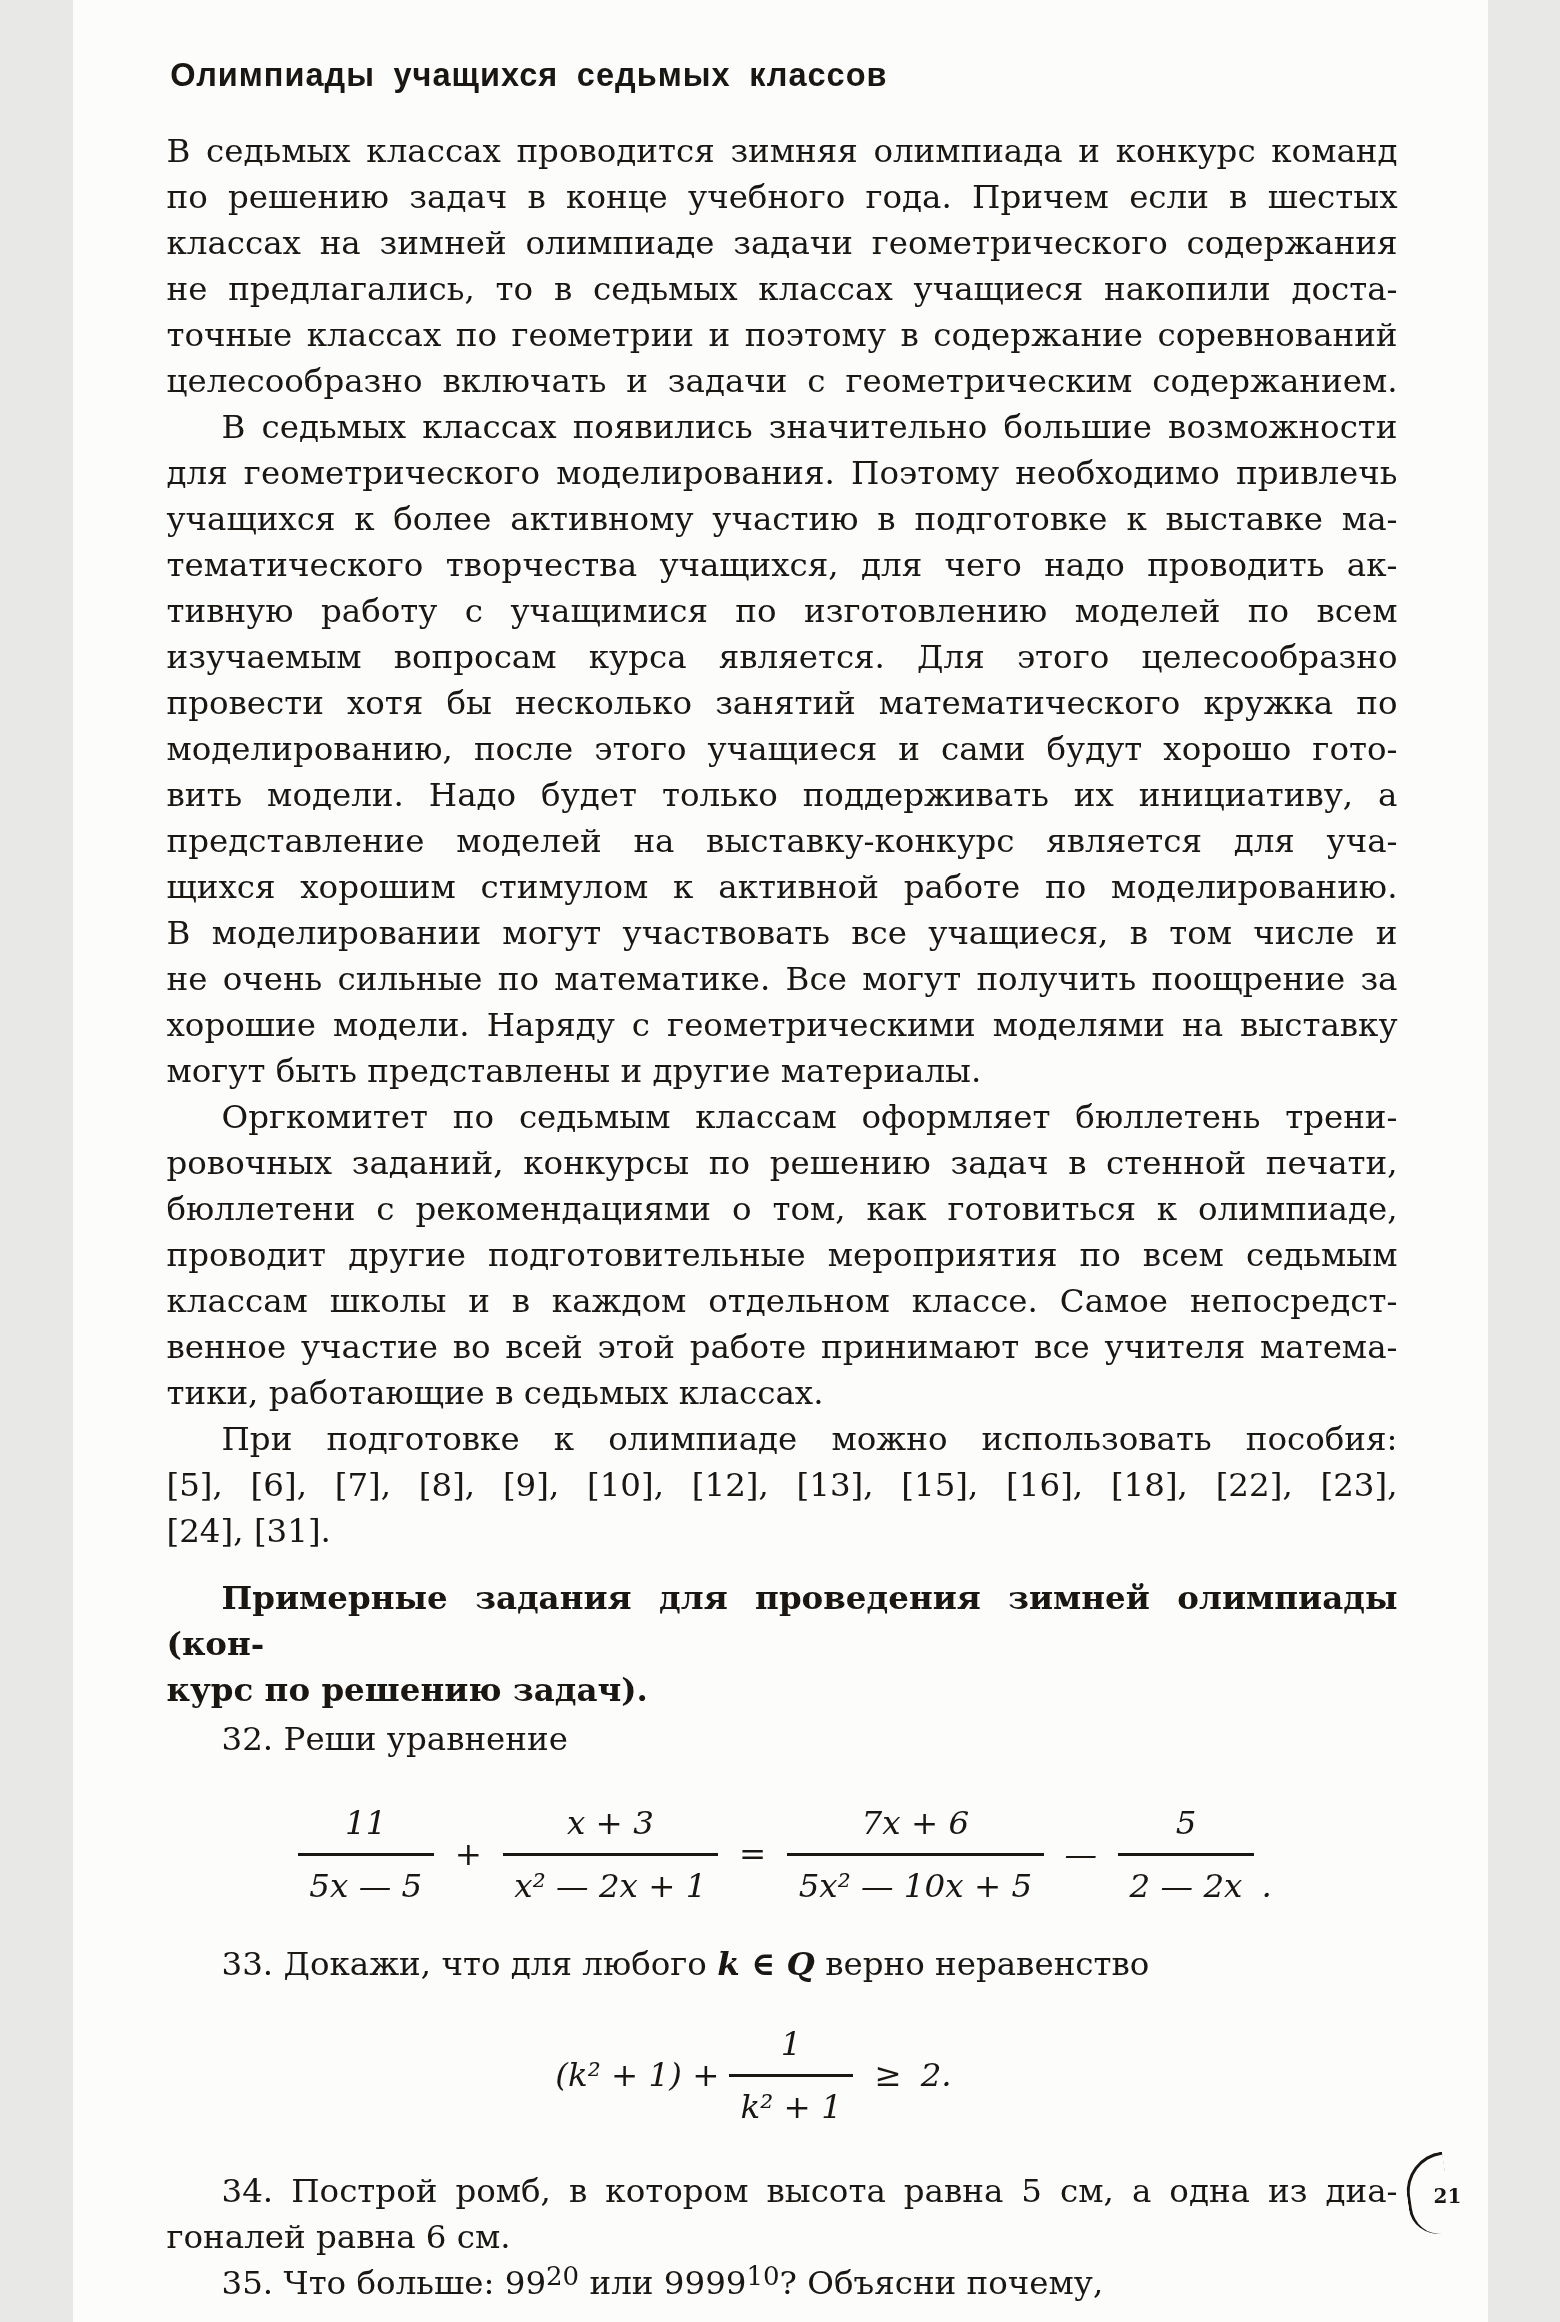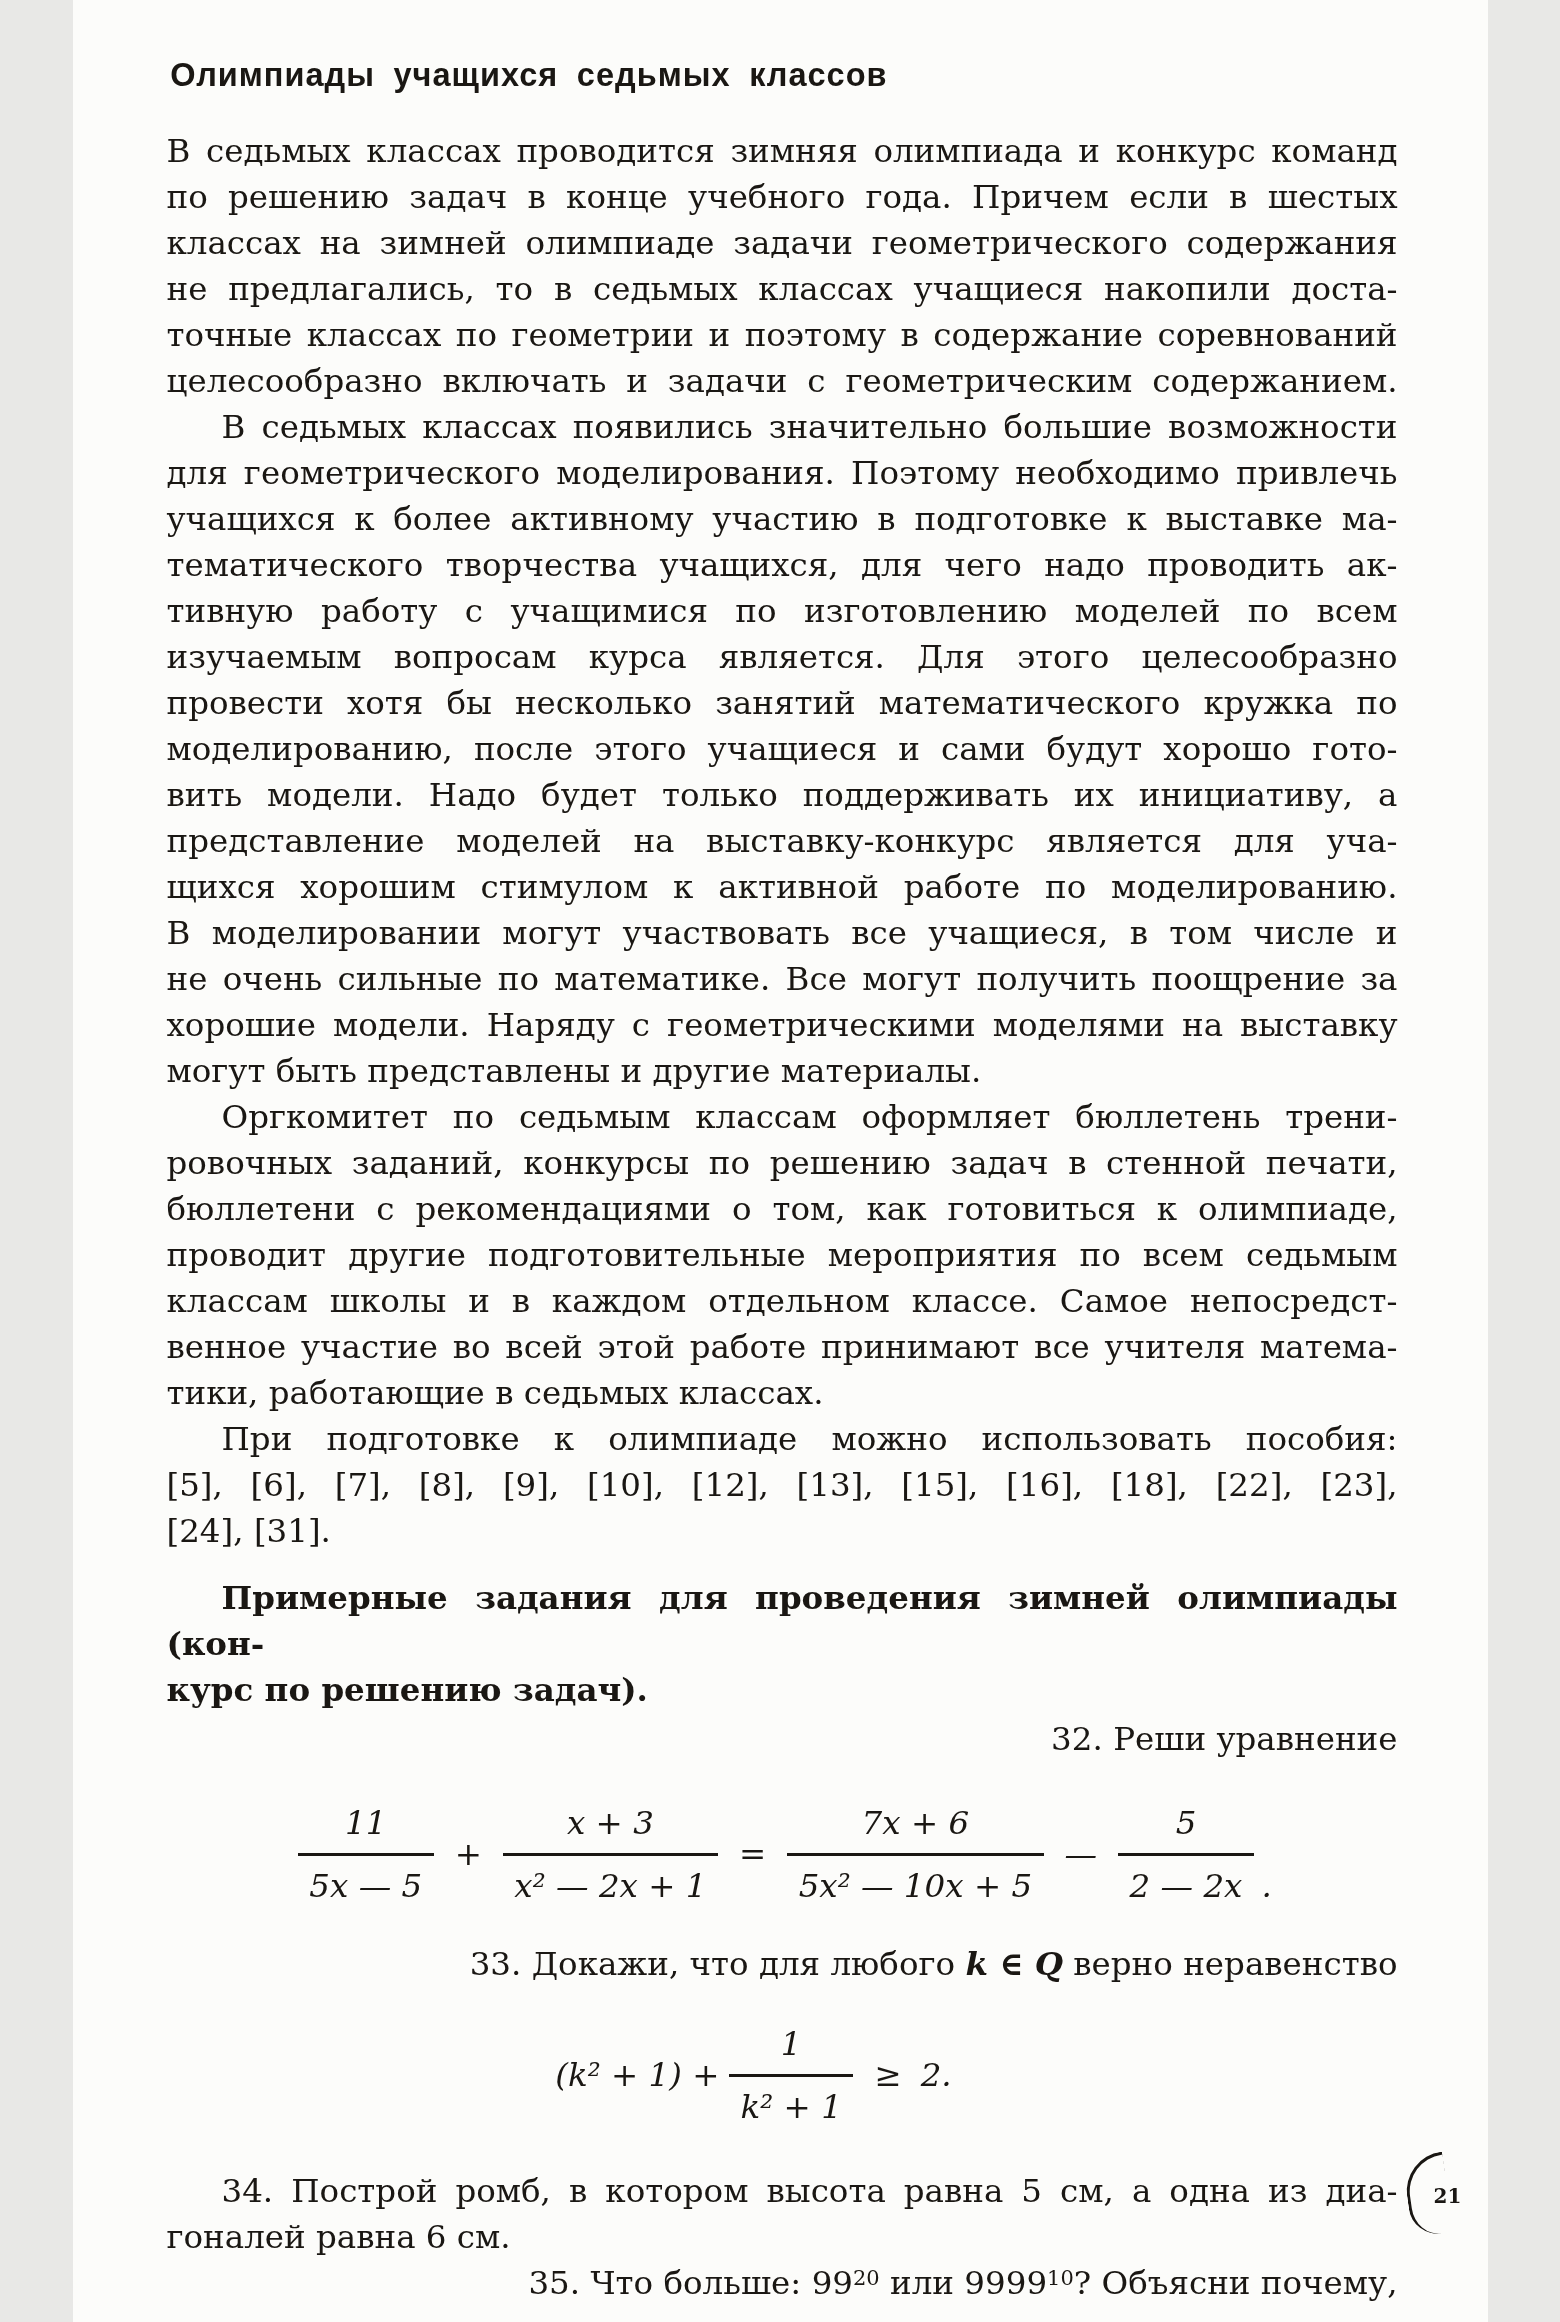--- a/index.html
+++ b/index.html
@@ -23,24 +23,24 @@
     line-height:40px;
     letter-spacing:1px;
     word-spacing:8.6px;
     margin:0 0 32.5px 3.8px;
   }
   .para{margin:0;}
   .ln{text-align:justify;text-align-last:justify;}
   .ln.last{text-align-last:left;}
   .ln.ind{text-indent:55px;}
   .subheading{margin-top:21px;font-weight:700;}
-  .prob{text-indent:55px;margin:0;text-align:right;}
+  .prob{text-indent:55px;margin:0;}
   .prob-32{margin-top:3.8px;}
   .math-i{font-style:italic;font-weight:700;}
-  sup{font-size:21px;line-height:0;vertical-align:8.6px;letter-spacing:0;}
+  sup{font-size:26px;line-height:0;vertical-align:8.6px;letter-spacing:0;}
   .formula{
     display:flex;justify-content:center;align-items:center;
     font-style:italic;
     margin:38px 0 32.5px 0;
     white-space:nowrap;
   }
   .formula-33{margin:34px 57px 38px 0;}
   .frac{display:inline-flex;flex-direction:column;align-items:center;text-align:center;margin:0 5.7px;}
   .frac .num{padding:0 11.5px 6.7px 11.5px;display:block;}
   .frac .den{border-top:3.8px solid #1a1713;padding:6.7px 11.5px 0 11.5px;display:block;}

